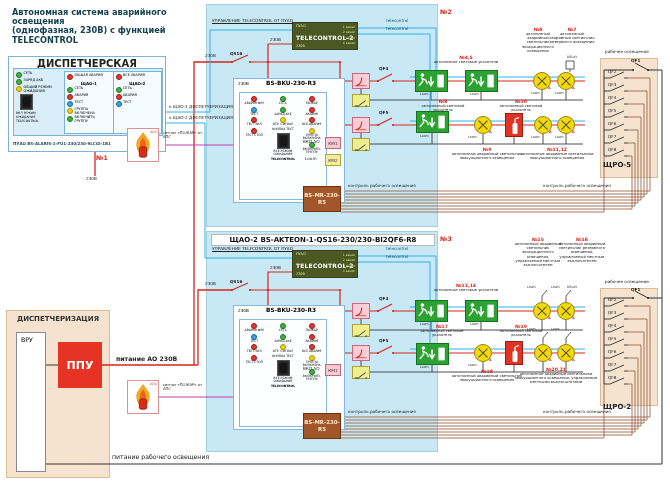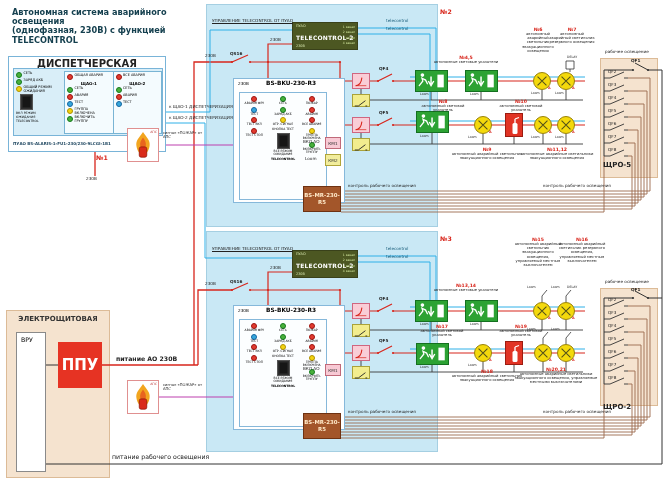--- a/index.html
+++ b/index.html
@@ -43,21 +43,21 @@
 .mr{position:absolute;background:#a3562a;border:1px solid #6e3212;color:#ffe9c8;font-size:5.4px;font-weight:bold;display:flex;align-items:center;justify-content:center;text-align:center;line-height:1.25;z-index:4}
 .kmp,.kmy{position:absolute;width:16px;height:12px;border:1px solid #c06a7a;font-size:4.2px;display:flex;align-items:center;justify-content:center;z-index:4;color:#333}
 .kmp{background:#f8c9d4}
 .kmy{background:#f2ed9c;border-color:#b0a53a}
 .exit{position:absolute;background:#2ca233;border:1px solid #157020;display:flex;align-items:center;justify-content:center;z-index:4}
 .lamp{position:absolute;width:18px;height:18px;border-radius:50%;background:#f4d90c;border:1px solid #99820a;z-index:4}
 .ext{position:absolute;background:#e13324;border:1px solid #9c1c10;z-index:4}
 .imp{position:absolute;width:18px;height:16px;background:#f9cdd6;border:1px solid #cf6680;z-index:4}
 .swb{position:absolute;width:18px;height:13px;background:#f2ed8e;border:1px solid #aaa23a;z-index:4}
 .apsb{position:absolute;width:32px;height:34px;background:#fff;border:1px solid #e09090;z-index:4}
-.ppu{position:absolute;background:#e63323;color:#fff;font-weight:bold;font-size:15px;display:flex;align-items:center;justify-content:center;z-index:4}
+.ppu{position:absolute;background:#e63323;color:#fff;font-weight:bold;font-size:11px;display:flex;align-items:center;justify-content:center;z-index:4}
 .vru{position:absolute;background:#fff;border:1px solid #8a8a8a;z-index:4}
 </style>
 </head>
 <body>
 
 <div id="cv">
 
   <div class="blue-box" style="left:206px;top:4px;width:232px;height:223px"></div>
   <div class="blue-box" style="left:206px;top:231px;width:232px;height:221px"></div>
 
@@ -126,20 +126,23 @@
         <circle cx="633" cy="70" r="1.1"></circle>
         <circle cx="648" cy="298" r="1.1"></circle>
         <circle cx="633" cy="298" r="1.1"></circle>
     </g>
   </svg>
 
   <div class="lbl pre wr b t8 teal" style="left:12px;top:8px;width:205px">Автономная система аварийного освещения
 (однофазная, 230В) с функцией TELECONTROL</div>
 
   <span class="lbl red b t6" style="left:440px;top:9px">№2</span>
+  <div class="strip" style="left:211px;top:234px;width:224px;height:12px">
+      <span>ЩАО-2 BS-AKTEON-1-QS16-230/230-BI2QF6-R8</span>
+    </div>
   <span class="lbl red b t6" style="left:440px;top:236px">№3</span>
 
   <div class="panel" style="left:8px;top:56px;width:158px;height:96px">
     <div class="ctr b" style="font-size:10px;margin-top:1px;color:#222">ДИСПЕТЧЕРСКАЯ</div>
     <div class="inpanel" style="left:4px;top:11px;width:150px;height:68px">
       <div class="ab" style="left:2px;top:2px;width:46px">
         <div class="lrow">
             <span class="led lg"></span>
             <span class="llb">СЕТЬ</span>
           </div>
@@ -599,21 +602,21 @@
   <span class="lbl b t4" style="left:631px;top:288px">QF1</span>
   <span class="lbl t4" style="left:608px;top:298px">QF2</span>
   <span class="lbl t4" style="left:608px;top:311px">QF3</span>
   <span class="lbl t4" style="left:608px;top:324px">QF4</span>
   <span class="lbl t4" style="left:608px;top:337px">QF5</span>
   <span class="lbl t4" style="left:608px;top:350px">QF6</span>
   <span class="lbl t4" style="left:608px;top:363px">QF7</span>
   <span class="lbl t4" style="left:608px;top:376px">QF8</span>
   <span class="lbl b t7" style="left:603px;top:404px">ЩРО-2</span>
 
-  <div class="lbl b t7 ctr" style="left:6px;top:316px;width:104px;color:#333">ЭЛЕКТРОЩИТОВАЯ</div>
+  <div class="lbl b t7 ctr" style="left:6px;top:316px;width:104px;color:#333">ДИСПЕТЧЕРИЗАЦИЯ</div>
   <div class="vru" style="left:16px;top:332px;width:30px;height:140px">
       <span class="ab t6" style="left:4px;top:3px">ВРУ</span>
     </div>
   <div class="ppu" style="left:58px;top:342px;width:44px;height:46px">
       <span>ППУ</span>
     </div>
   <span class="lbl b t6" style="left:116px;top:356px">питание АО 230В</span>
   <span class="lbl t6" style="left:112px;top:454px">питание рабочего освещения</span>
 
 </div>

